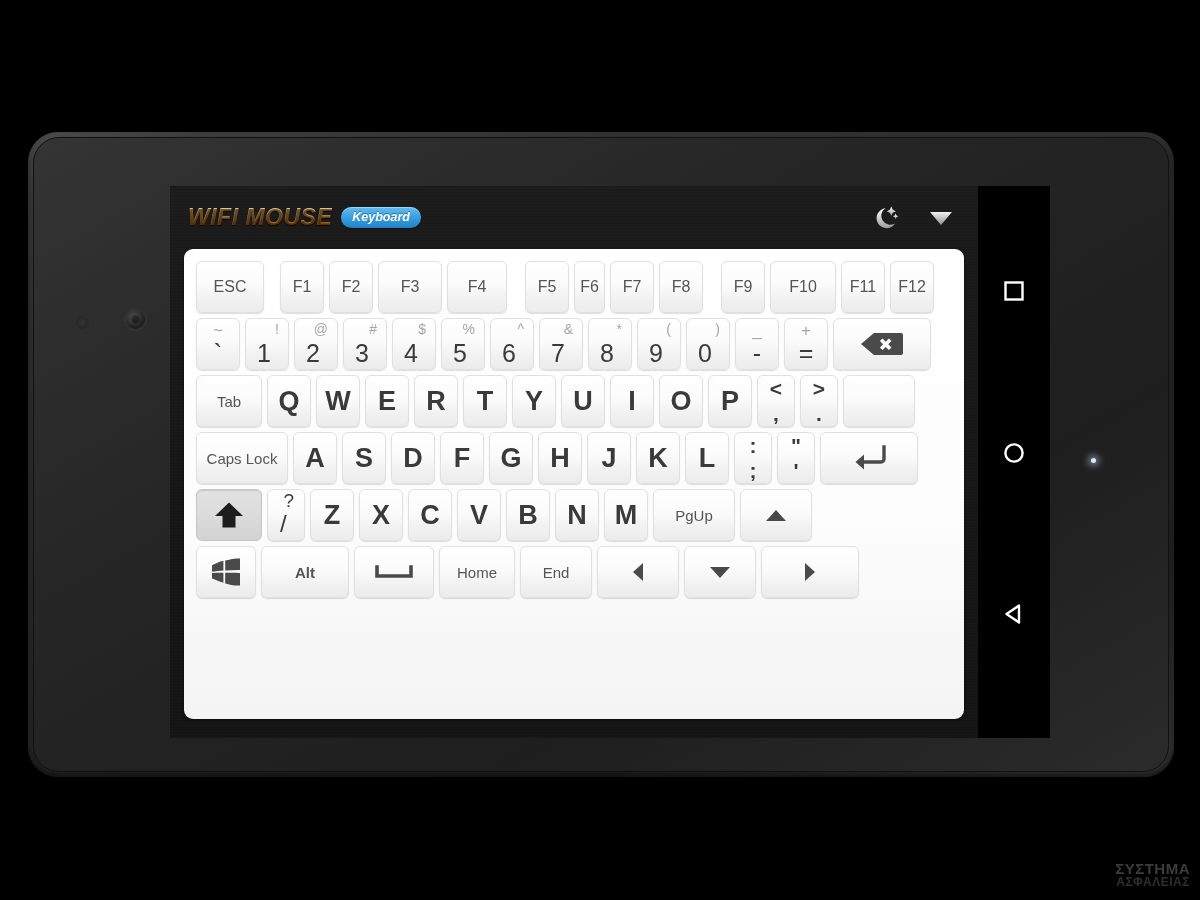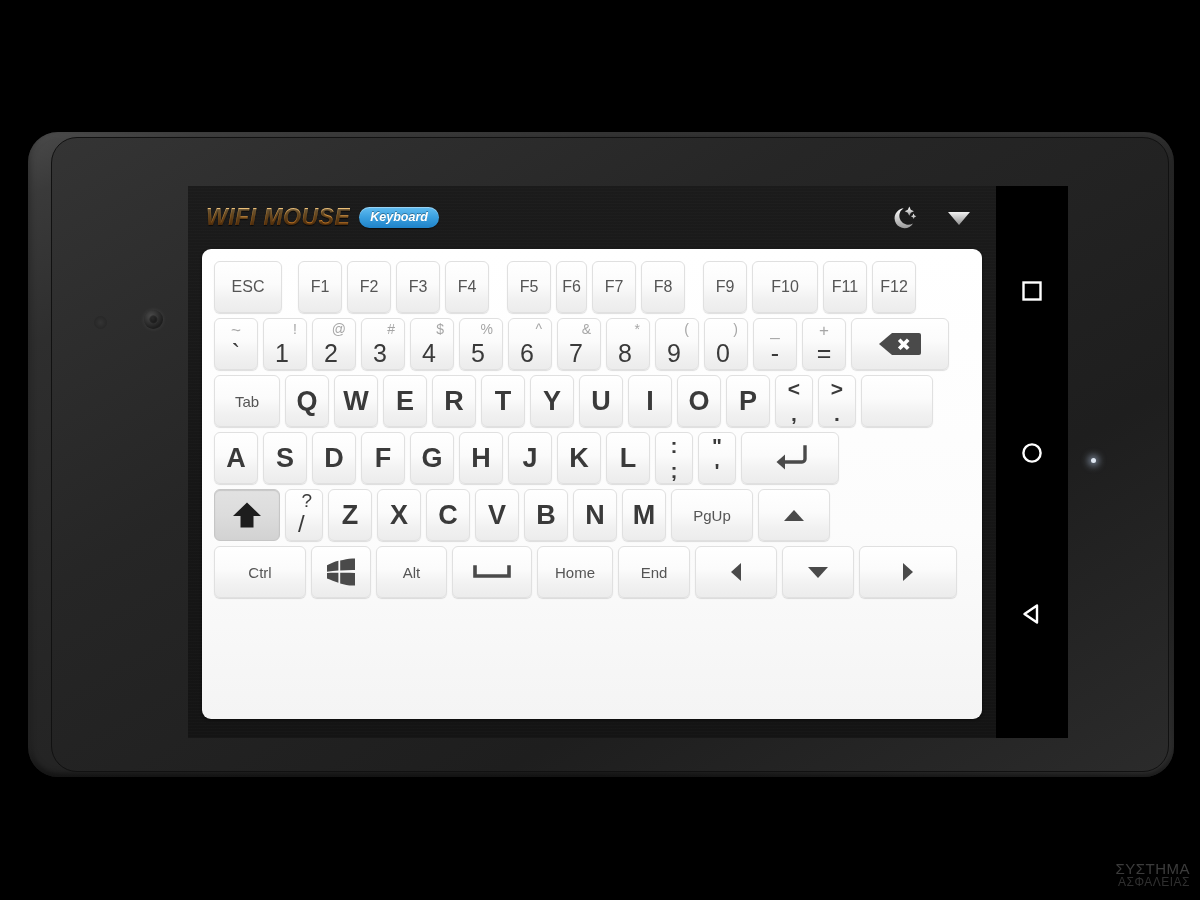--- a/index.html
+++ b/index.html
@@ -19,21 +19,20 @@
     background: linear-gradient(160deg,#4a4a4a 0%,#3a3a3a 6%,#2e2e2e 20%,#262626 50%,#202020 80%,#333 100%);
     box-shadow: 0 2px 6px rgba(255,255,255,.10) inset,
                 0 -2px 7px rgba(0,0,0,.8) inset,
                 0 10px 30px rgba(0,0,0,.85);
   }
   .tablet-inner {
     position: absolute; inset: 5px;
     border-radius: 26px;
     background: linear-gradient(150deg,#343434 0%,#262626 35%,#1e1e1e 70%,#2b2b2b 100%);
     border: 1px solid #111;
-    margin-left: 18px;
   }
   .camera {
     position: absolute; left: 92px; top: 172px;
     width: 19px; height: 19px; border-radius: 50%;
     background: radial-gradient(circle at 38% 34%, #4c4c4c 0%, #303030 42%, #1d1d1d 70%, #383838 100%);
     box-shadow: 0 0 4px rgba(255,255,255,.10);
   }
   .camera::after {
     content:""; position:absolute; left:5px; top:5px; width:9px; height:9px;
     border-radius:50%;
@@ -175,21 +174,21 @@
   .nav-btn { position:absolute; left:0; width:72px; display:flex; align-items:center; justify-content:center; }
   .nav-recents { top: 92px; }
   .nav-home    { top: 254px; }
   .nav-back    { top: 414px; }
 
   
   .watermark {
     position: absolute; right: 10px; bottom: 12px;
     width: 120px; text-align: right;
     color: #8d8d8d; opacity: .42;
-    font-size: 15px; font-weight: normal; line-height: 1.0;
+    font-size: 15px; font-weight: bold; line-height: 1.0;
     letter-spacing: .5px;
     filter: blur(.4px);
   }
   .watermark .w2 { font-size: 12px; opacity: .8; }
 </style>
 </head>
 <body>
 
 <div id="stage">
 
@@ -241,24 +240,24 @@
                 <div class="key" style="width: 68px;">
                   <span class="lbl-fn">ESC</span>
                 </div>
                 <div class="gap" style="width: 16px;"></div>
                 <div class="key" style="width: 44px;">
                   <span class="lbl-fn">F1</span>
                 </div>
                 <div class="key" style="width: 44px;">
                   <span class="lbl-fn">F2</span>
                 </div>
-                <div class="key" style="width: 44px; text-align: right;">
+                <div class="key" style="width: 64px; text-align: right;">
                   <span class="lbl-fn">F3</span>
                 </div>
-                <div class="key" style="width: 44px;">
+                <div class="key" style="width: 60px;">
                   <span class="lbl-fn">F4</span>
                 </div>
                 <div class="gap" style="width: 18px;"></div>
                 <div class="key" style="width: 44px;">
                   <span class="lbl-fn">F5</span>
                 </div>
                 <div class="key" style="width: 31px;">
                   <span class="lbl-fn">F6</span>
                 </div>
                 <div class="key" style="width: 44px;">
@@ -414,20 +413,23 @@
                     <span class="top">&gt;</span>
                     <span class="bot">.</span>
                   </span>
                 </div>
                 <div class="key" style="width: 72px;">
                   <span class="lbl-word"></span>
                 </div>
                 <div class="spring"></div>
               </div>
               <div class="krow">
+                <div class="key" style="width: 92px;">
+                  <span class="lbl-word">Caps Lock</span>
+                </div>
                 <div class="key" style="width: 44px;">
                   <span class="lbl-alpha">A</span>
                 </div>
                 <div class="key" style="width: 44px;">
                   <span class="lbl-alpha">S</span>
                 </div>
                 <div class="key" style="width: 44px;">
                   <span class="lbl-alpha">D</span>
                 </div>
                 <div class="key" style="width: 44px;">
@@ -505,32 +507,29 @@
                   <span class="lbl-word">PgUp</span>
                 </div>
                 <div class="key" style="width: 72px;">
                   <svg class="glyph" viewBox="0 0 30 20" width="30" height="20">
                     <path d="M15 5l10 11H5z" fill="#4a4a4a"></path>
                   </svg>
                 </div>
                 <div class="spring"></div>
               </div>
               <div class="krow">
-                <div class="key" style="width: 92px;">
-                  <span class="lbl-word">Ctrl</span>
-                </div>
                 <div class="key" style="width: 60px;">
                   <svg class="glyph" viewBox="0 0 30 28" width="30" height="28">
                     <path d="M1 7.2c3.6-1.3 7.2-3.6 11.4-4.4v9.7C8.6 12.9 4.8 13.2 1 13.8z" fill="#4a4a4a"></path>
                     <path d="M14.2 2.6C18.7 1.7 23.6-.2 29 .6v11.4c-4.9-.1-9.9.2-14.8.4z" fill="#4a4a4a"></path>
                     <path d="M1 15.1c3.8-.4 7.6-.2 11.4-.3v9.9C8.6 23.8 4.8 21.7 1 20.6z" fill="#4a4a4a"></path>
                     <path d="M14.2 14.7c4.9-.1 9.9 0 14.8.2v12.5c-5.2.6-10-1-14.8-2z" fill="#4a4a4a"></path>
                   </svg>
                 </div>
-                <div class="key" style="width: 71px;">
+                <div class="key" style="width: 88px; font-weight: bold;">
                   <span class="lbl-word">Alt</span>
                 </div>
                 <div class="key" style="width: 80px;">
                   <svg class="glyph" viewBox="0 0 40 20" width="40" height="20">
                     <path d="M3 5v9h34V5" fill="none" stroke="#4a4a4a" stroke-width="3.6" stroke-linecap="square"></path>
                   </svg>
                 </div>
                 <div class="key" style="width: 76px;">
                   <span class="lbl-word">Home</span>
                 </div>

